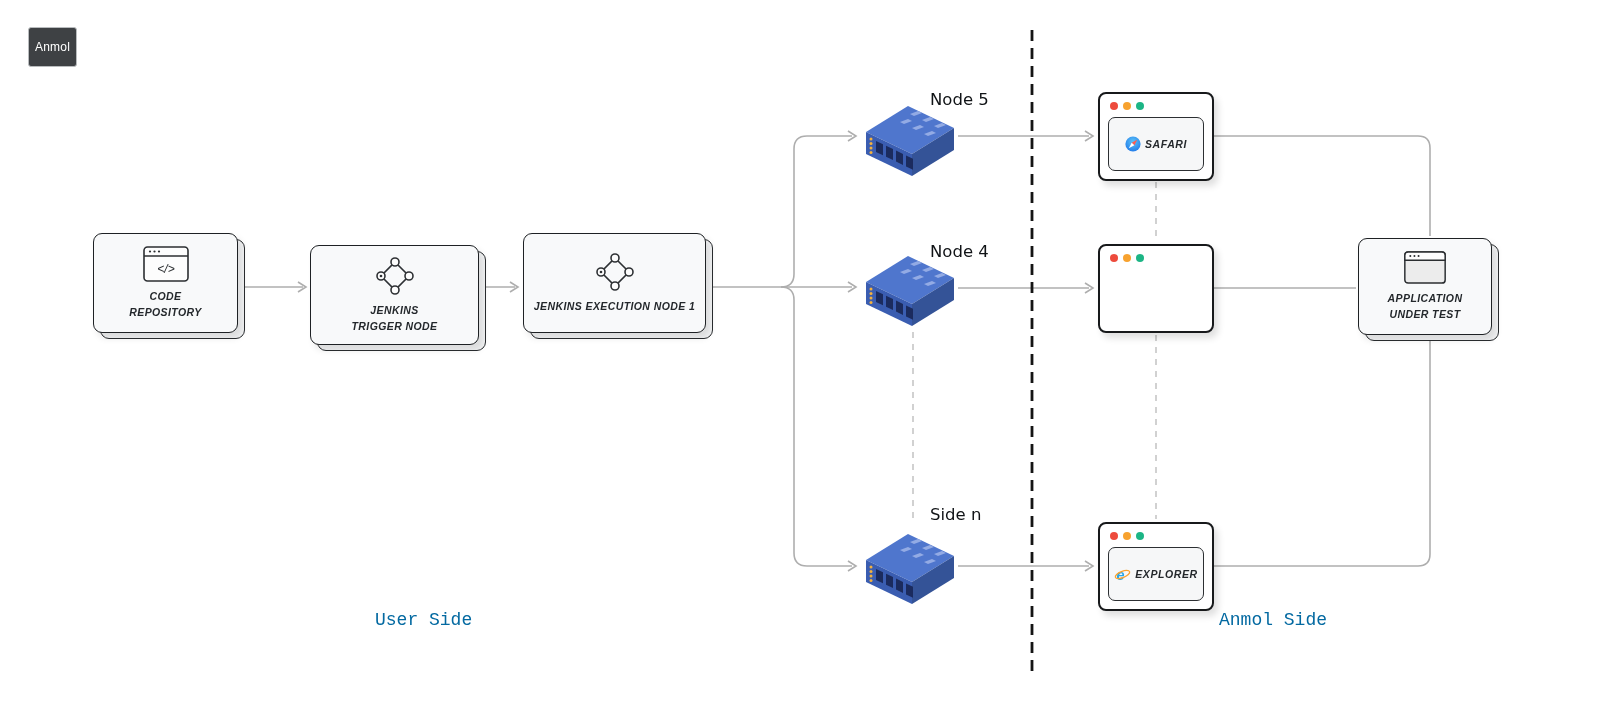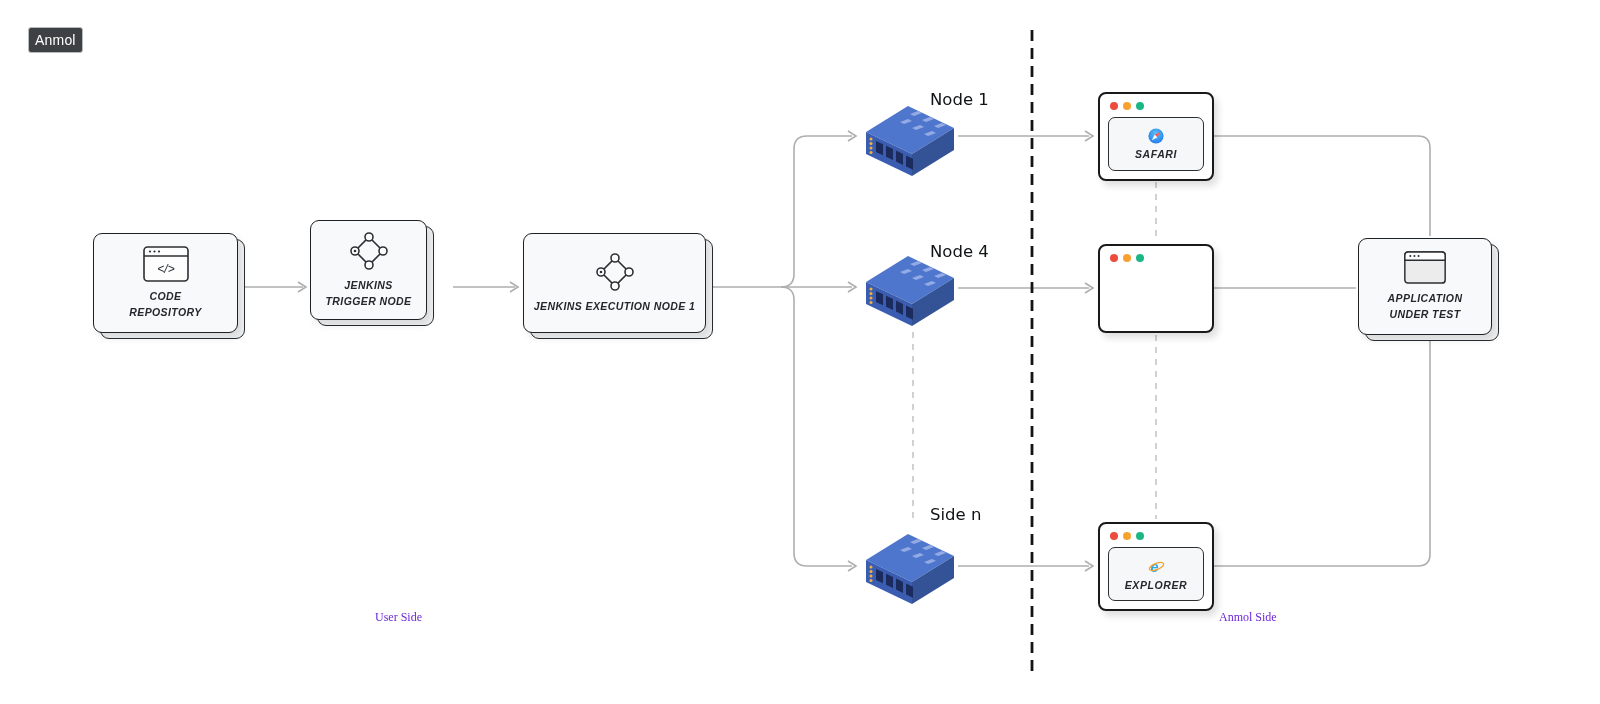--- a/index.html
+++ b/index.html
@@ -4,22 +4,22 @@
 <style>
   * { margin:0; padding:0; box-sizing:border-box; }
   html,body { background:#ffffff; }
   #canvas {
     position:relative; width:1600px; height:704px; background:#ffffff;
     font-family:"Liberation Sans", sans-serif; overflow:hidden;
   }
   
   .badge {
     position:absolute; left:28px; top:27px;
-    background:#3e4144; color:#fff; font-size:14px; letter-spacing:.2px;
-    padding:4px 6px; border-radius:3px; border:1px solid #b9bcbe;
+    background:#3e4144; color:#fff; font-size:12px; letter-spacing:.2px;
+    padding:12px 6px; border-radius:3px; border:1px solid #b9bcbe;
   }
   
   svg.connectors { position:absolute; left:0; top:0; }
   .conn { stroke:#aeaeae; stroke-width:1.6; fill:none; }
   .conn-dashed { stroke:#c6c6c6; stroke-width:1.6; fill:none; stroke-dasharray:6 6; }
   .divider { stroke:#141414; stroke-width:2.8; fill:none; stroke-dasharray:11 7; }
   .arrowhead { stroke:#aeaeae; stroke-width:1.6; fill:none; }
   
   .card { position:absolute; }
   .card .card-back {
@@ -41,34 +41,34 @@
   .bwindow {
     position:absolute; width:116px; height:89px;
     background:#ffffff; border:2px solid #17191b; border-radius:8px;
     box-shadow:4px 5px 7px rgba(0,0,0,.13);
   }
   .traffic { position:absolute; left:10px; top:8px; display:flex; gap:5px; }
   .dot { width:8px; height:8px; border-radius:50%; }
   .bpanel {
     position:absolute; left:8px; right:8px; top:23px; bottom:8px;
     background:#f6f7f8; border:1.6px solid #2c2f32; border-radius:7px;
-    display:flex; flex-direction:column; align-items:center; justify-content:center; gap:4px;
+    display:flex; flex-direction:row; align-items:center; justify-content:center; gap:4px;
   }
   .blabel {
     font-style:italic; font-weight:600; font-size:10.5px; letter-spacing:.6px;
     color:#24282c; text-transform:uppercase;
   }
   
   .node-label {
     position:absolute; font-family:"DejaVu Sans", sans-serif;
     font-size:16.5px; color:#101316;
   }
   .section-label {
-    position:absolute; font-family:Liberation Serif, serif;
-    font-size:12px; color:#6d28d9;
+    position:absolute; font-family:Liberation Mono, monospace;
+    font-size:18px; color:#0369a1;
   }
   .switch { position:absolute; }
   
   .chrome-icon { position:relative; width:16px; height:16px; border-radius:50%;
     background:conic-gradient(from -150deg, #ea4335 0 120deg, #34a853 0 240deg, #fbbc05 0 360deg); }
   .chrome-icon .ring { position:absolute; left:50%; top:50%; width:9px; height:9px;
     transform:translate(-50%,-50%); background:#fff; border-radius:50%; }
   .chrome-icon .core { position:absolute; left:50%; top:50%; width:6.5px; height:6.5px;
     transform:translate(-50%,-50%); background:#4285f4; border-radius:50%; }
 </style>
@@ -127,21 +127,21 @@
         <circle cx="16" cy="5.5" r="1.1" fill="#2b2e31"></circle>
         <text x="23" y="27" text-anchor="middle" font-size="12" font-style="italic" font-family="Liberation Sans, sans-serif" fill="#2b2e31">&lt;/&gt;</text>
       </svg>
       <div class="card-label">
         <div>CODE</div>
         <div>REPOSITORY</div>
       </div>
     </div>
   </div>
 
-  <div class="card" style="left:310px; top:220px; width:117px; height:100px;">
+  <div class="card" style="left:310px; top:245px; width:169px; height:100px;">
     <div class="card-back"></div>
     <div class="card-front">
       <svg width="40" height="40" viewBox="0 0 40 40">
         <path d="M20,6 L34,20 L20,34 L6,20 Z" fill="none" stroke="#2e3134" stroke-width="1.6"></path>
         <circle cx="20" cy="6" r="4" fill="#fdfdfd" stroke="#2e3134" stroke-width="1.6"></circle>
         <circle cx="34" cy="20" r="4" fill="#fdfdfd" stroke="#2e3134" stroke-width="1.6"></circle>
         <circle cx="20" cy="34" r="4" fill="#fdfdfd" stroke="#2e3134" stroke-width="1.6"></circle>
         <circle cx="6" cy="20" r="4" fill="#fdfdfd" stroke="#2e3134" stroke-width="1.6"></circle>
         <circle cx="6" cy="20" r="1.3" fill="#2e3134"></circle>
       </svg>
@@ -240,21 +240,21 @@
         <circle cx="13" cy="52.5" r="1.5"></circle>
     </g>
     <g fill="#1b2b5e">
       <polygon points="18,41 25,44.3 25,55.3 18,52"></polygon>
       <polygon points="28,45.8 35,49.1 35,60.1 28,56.8"></polygon>
       <polygon points="38,50.6 45,53.9 45,64.9 38,61.6"></polygon>
       <polygon points="48,55.4 55,58.7 55,69.7 48,66.4"></polygon>
     </g>
   </svg>
 
-  <div class="node-label" style="left:930px; top:90px;">Node 1</div>
+  <div class="node-label" style="left:930px; top:90px;">Node 5</div>
   <div class="node-label" style="left:930px; top:242px;">Node 4</div>
   <div class="node-label" style="left:930px; top:505px;">Side n</div>
 
   <div class="bwindow" style="left:1098px; top:92px;">
     <div class="traffic">
       <span class="dot" style="background:#ed4b3c"></span>
       <span class="dot" style="background:#f7a22f"></span>
       <span class="dot" style="background:#1cb585"></span>
     </div>
     <div class="bpanel">

